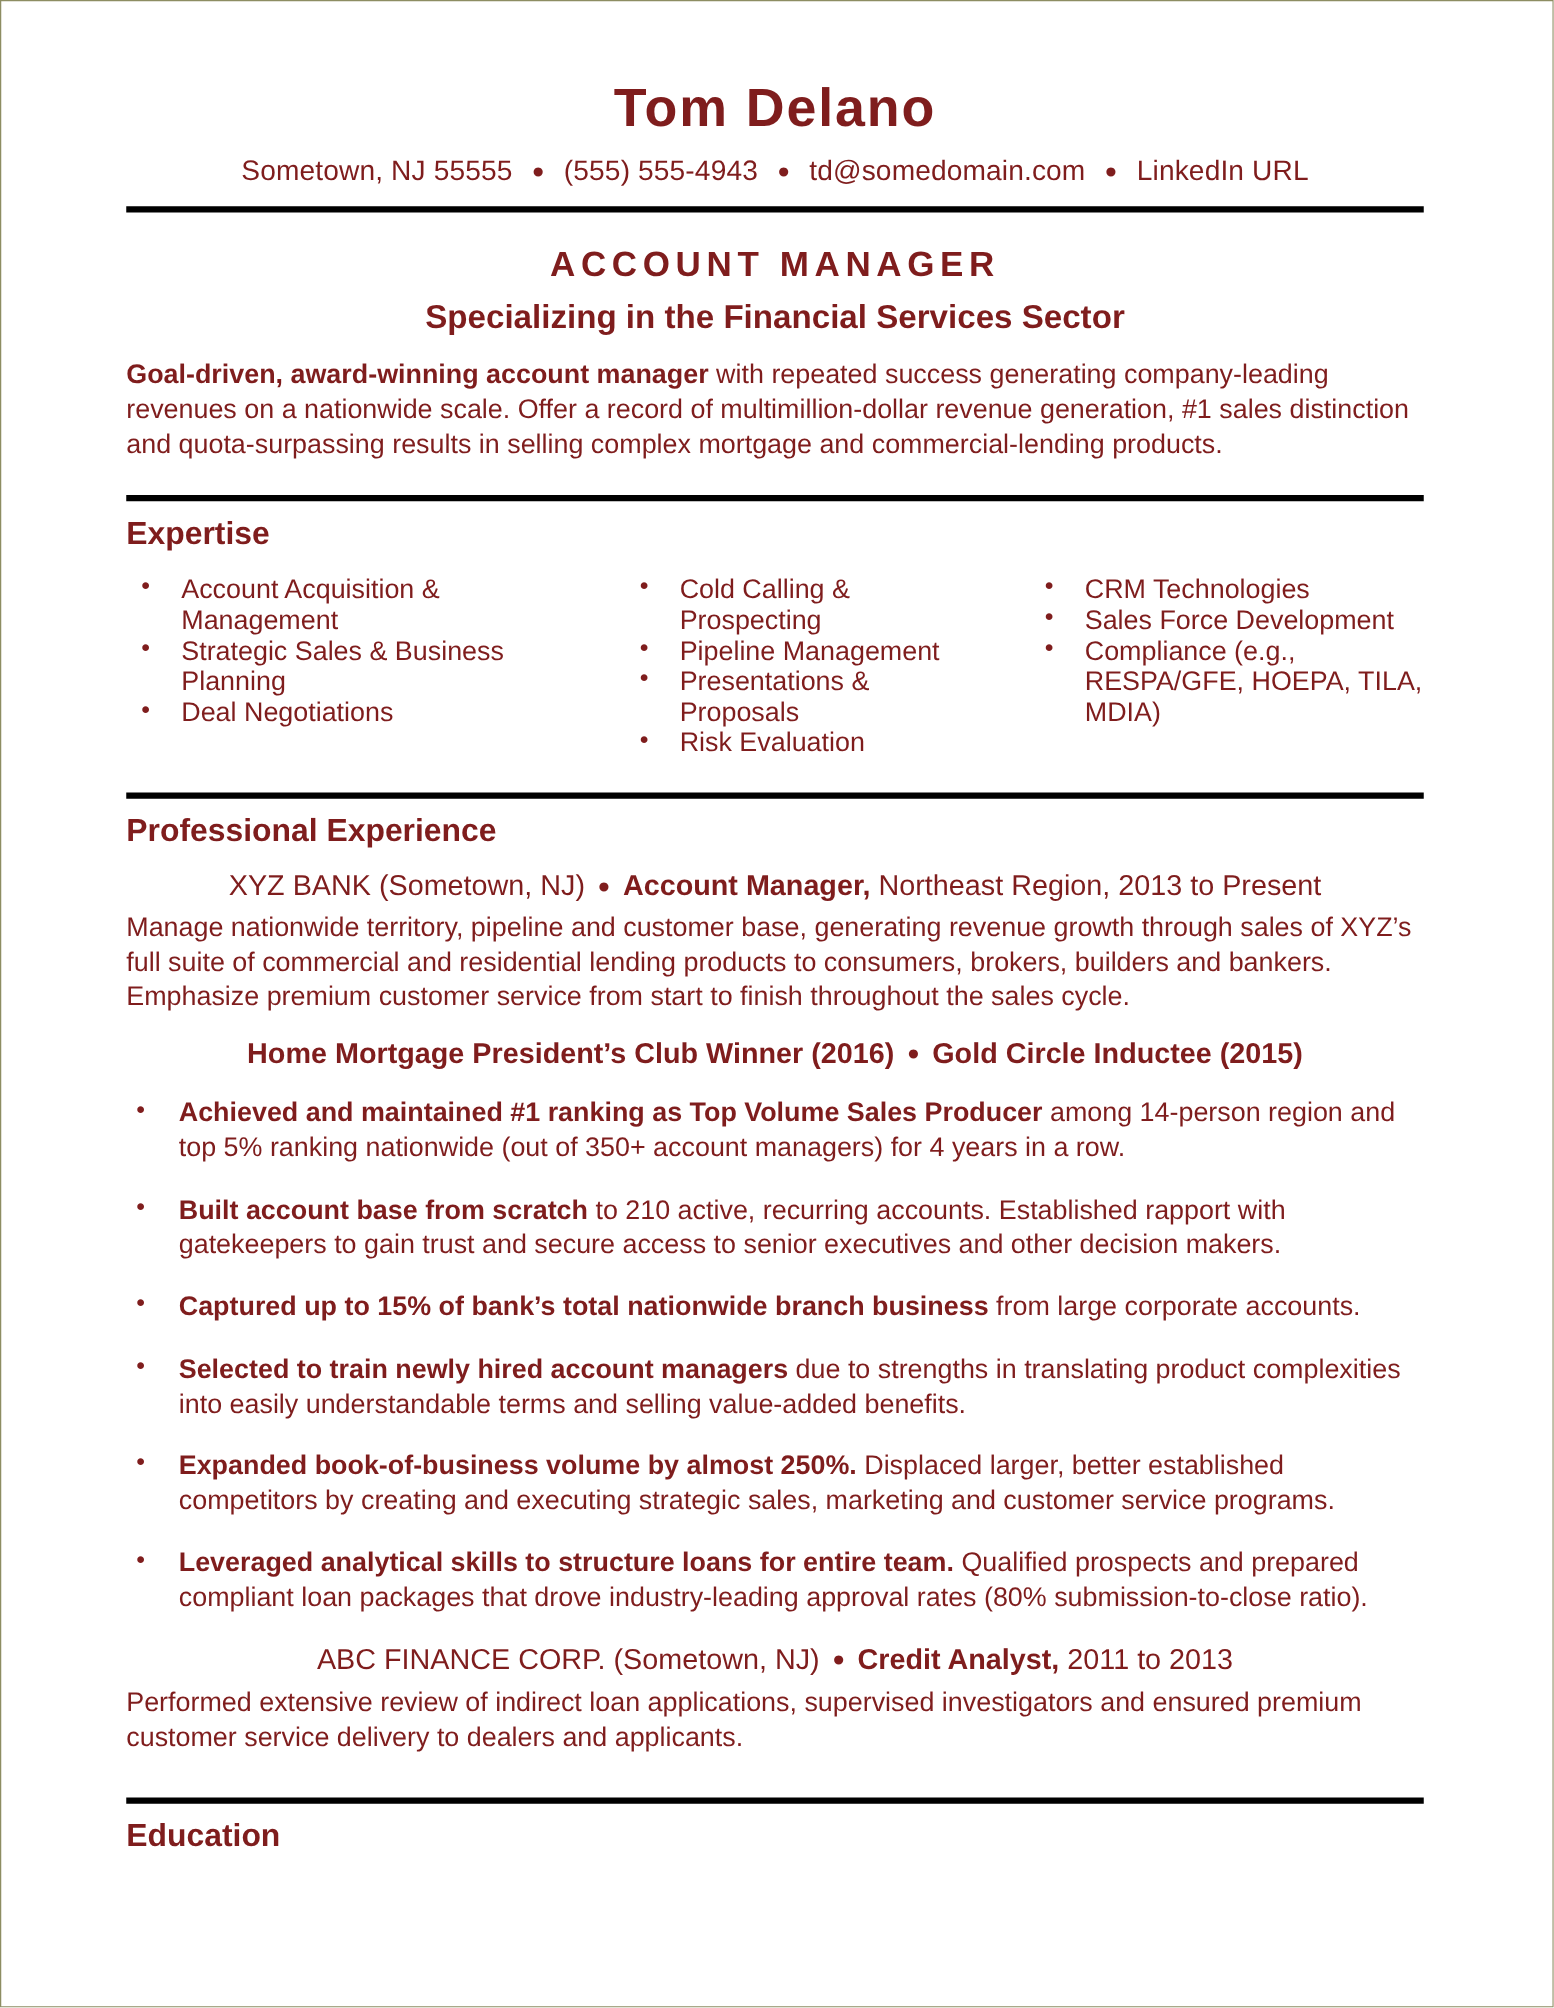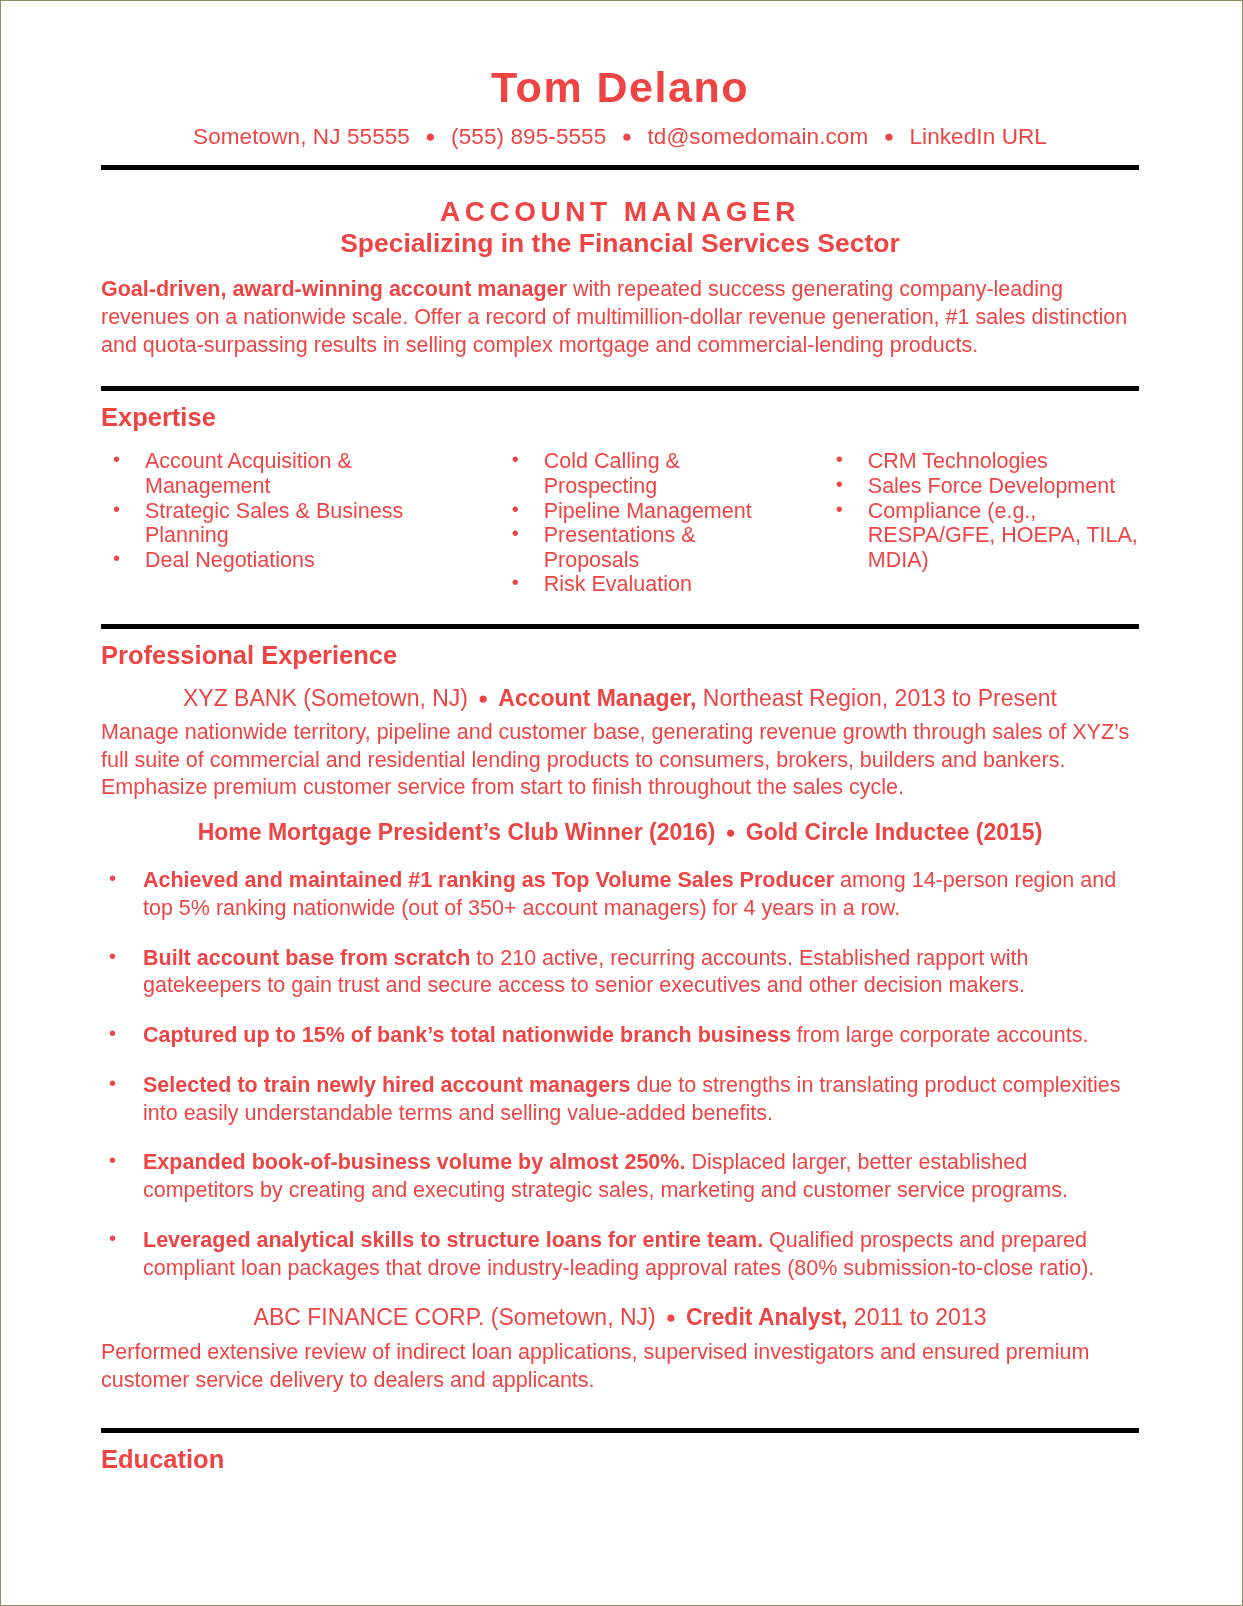--- a/index.html
+++ b/index.html
@@ -9,21 +9,21 @@
   }
   .page {
     position: relative;
     width: 1243px;
     height: 1606px;
     background: #ffffff;
     border: 1px solid #8d8d62;
     box-sizing: border-box;
     overflow: hidden;
     font-family: "Liberation Sans", sans-serif;
-    color: #ef4444;
+    color: #7f1d1d;
   }
   .inner {
     position: absolute;
     left: 100px;
     top: 0;
     width: 1038px;
   }
 
   
   .name {
@@ -62,21 +62,21 @@
     text-align: center;
     font-size: 28px;
     font-weight: bold;
     letter-spacing: 4.5px;
     margin-top: 26px;
   }
   .subtitle {
     text-align: center;
     font-size: 26.5px;
     font-weight: bold;
-    margin-top: 0;
+    margin-top: 10px;
   }
   .summary {
     font-size: 21.5px;
     line-height: 1.29;
     margin-top: 17px;
     text-align: left;
   }
   .summary b { font-weight: bold; }
 
   
@@ -184,21 +184,21 @@
 <body>
 
 <div class="page">
   <div class="inner">
 
     <div class="name">Tom Delano</div>
 
     <div class="contact">
       <span>Sometown, NJ 55555</span>
       <span class="sep">●</span>
-      <span>(555) 895-5555</span>
+      <span>(555) 555-4943</span>
       <span class="sep">●</span>
       <span>td@somedomain.com</span>
       <span class="sep">●</span>
       <span>LinkedIn URL</span>
     </div>
 
     <div class="rule rule-hdr"></div>
 
     <div class="jobtitle">ACCOUNT MANAGER</div>
     <div class="subtitle">Specializing in the Financial Services Sector</div>

